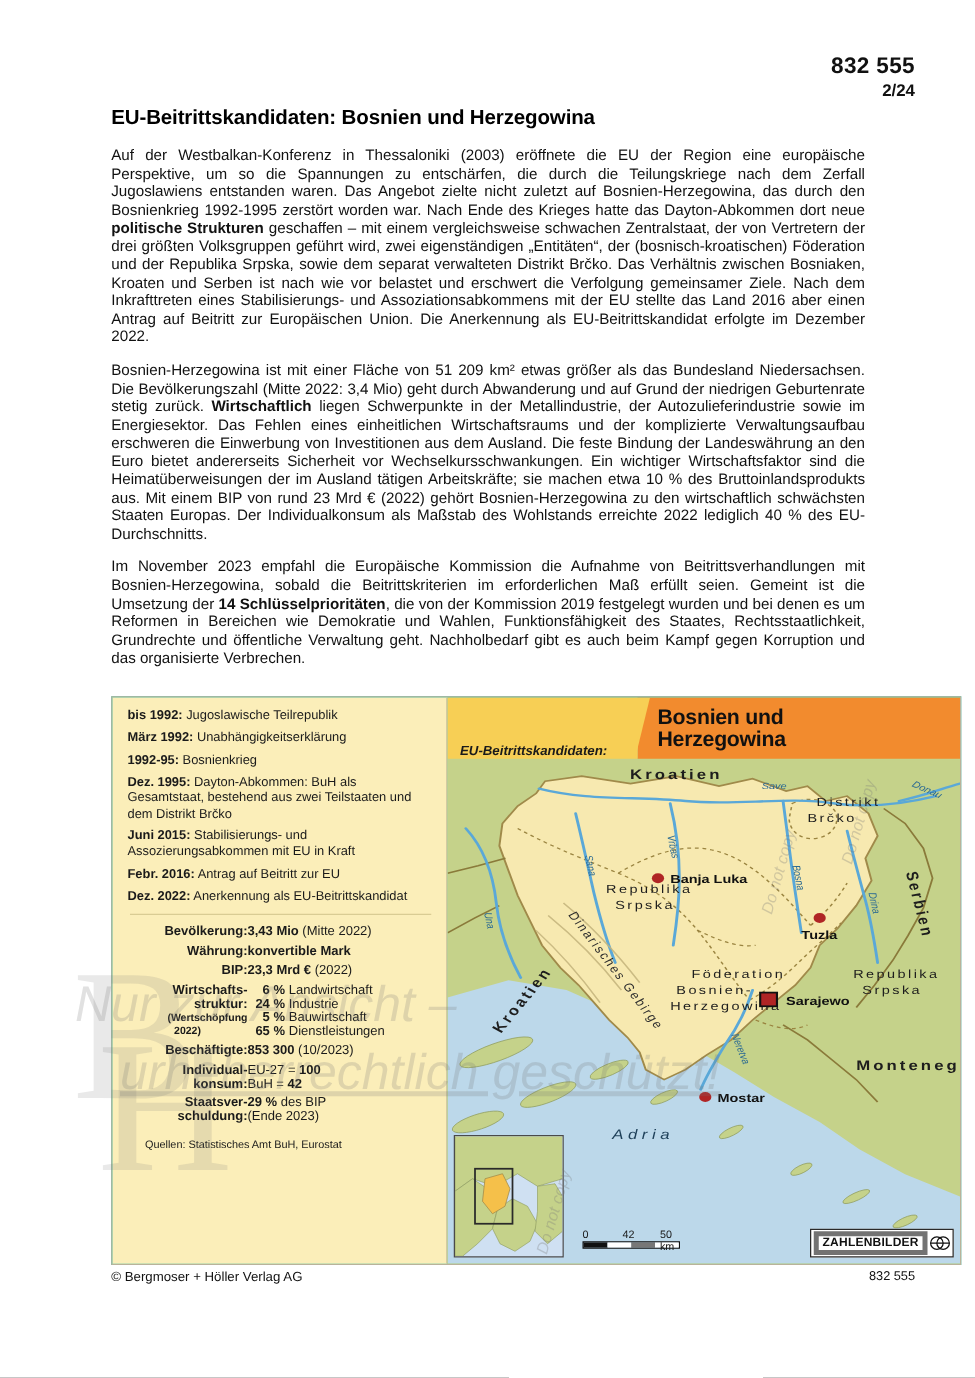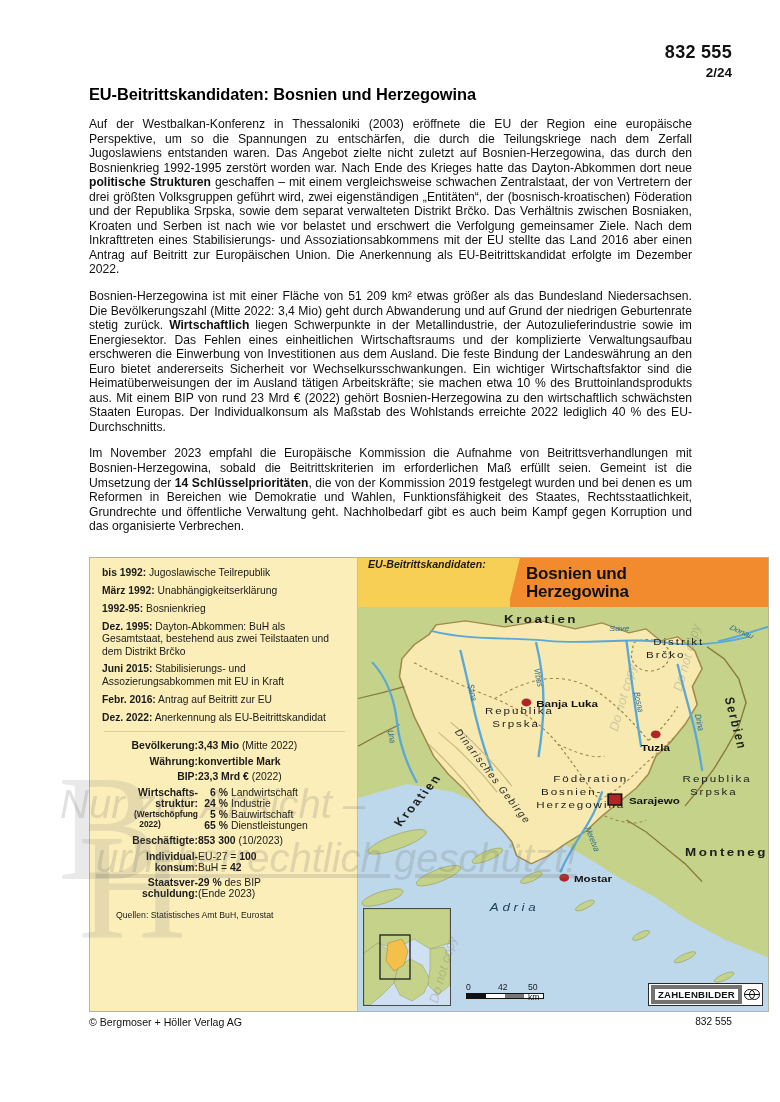--- a/index.html
+++ b/index.html
@@ -134,21 +134,21 @@
   .map-header {
     position: relative;
     height: 49px;
     display: flex;
     z-index: 6;
   }
   .mh-left {
     background: #f7cf55;
     flex: 0 0 152px;
     display: flex;
-    align-items: flex-start;
+    align-items: flex-end;
     padding-left: 10px;
     box-sizing: border-box;
     position: relative;
   }
   .mh-left:after{
     content:"";
     position:absolute; right:-10px; top:0; bottom:0; width:12px;
     background:#f7cf55;
     clip-path: polygon(0 0, 100% 0, 0 100%);
   }

